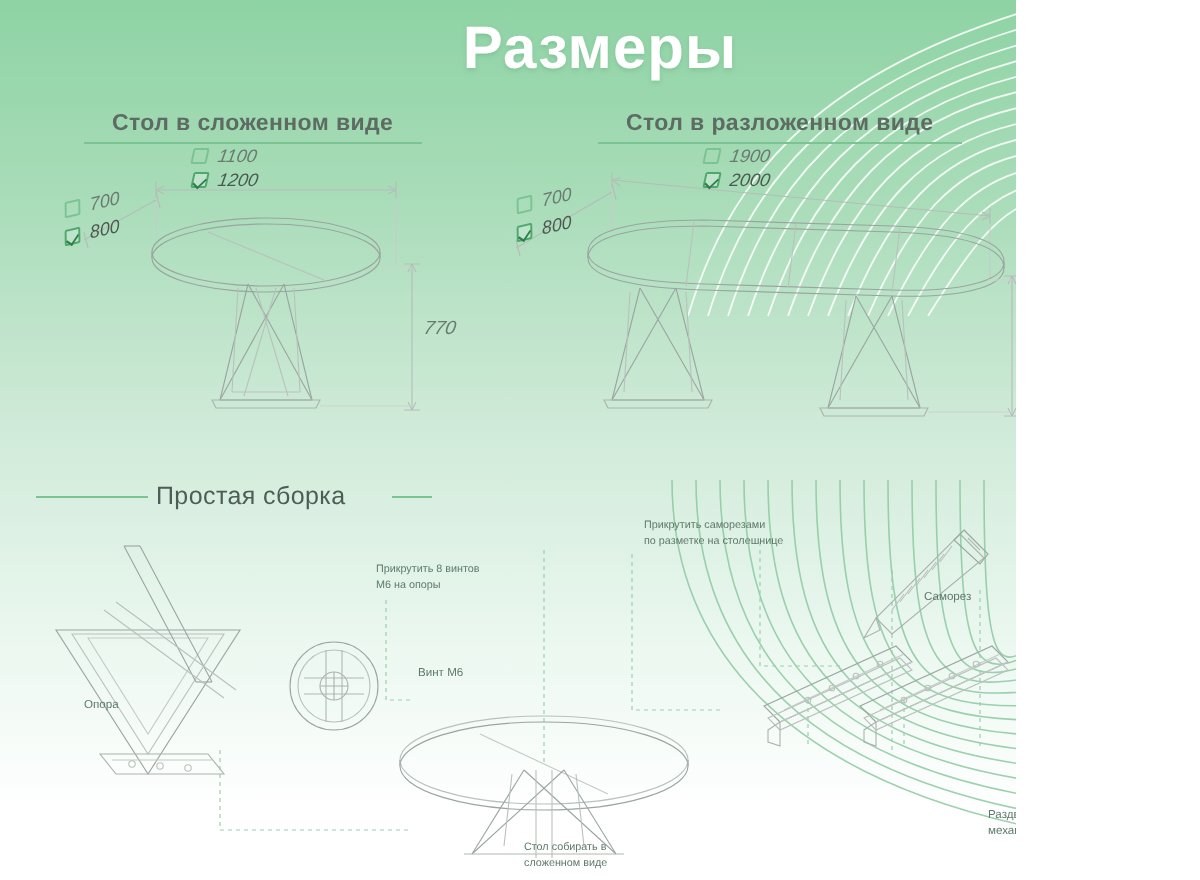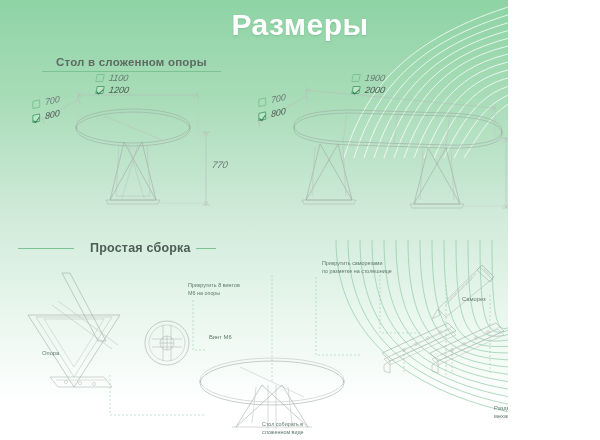--- a/index.html
+++ b/index.html
@@ -98,24 +98,23 @@
 
   
   .draw { position: absolute; pointer-events: none; }
 
   
   #assembly-heading {
     position: absolute;
     left: 78px; top: 241px;
     color: #4e5d55;
     font-size: 12.5px;
-    font-weight: bold;
+    font-weight: normal;
     letter-spacing: 0.2px;
     white-space: nowrap;
-    margin-left: 12px;
   }
   #assembly-rule-left, #assembly-rule-right {
     position: absolute; top: 248px; height: 1px; background: #7cc394;
   }
   #assembly-rule-left  { left: 18px;  width: 56px; }
   #assembly-rule-right { left: 196px; width: 20px; }
 
   
   .ann {
     position: absolute;
@@ -169,21 +168,22 @@
       <path d="M116,0 C116,98 132,114 200,104"></path>
       <path d="M128,0 C128,100 142,110 200,96"></path>
       <path d="M140,0 C140,102 152,106 200,88"></path>
       <path d="M152,0 C152,104 162,102 200,80"></path>
       <path d="M164,0 C164,106 172,98 200,72"></path>
     </g>
   </svg>
 
   <div class="title">Размеры</div>
 
-  <div class="sec-caption" id="cap-folded">Стол в сложенном опоры</div>
+  <div class="sec-caption" id="cap-folded">Стол в сложенном виде</div>
+  <div class="sec-caption" id="cap-unfolded">Стол в разложенном виде</div>
 
   <svg class="draw" style="left:20px; top:72px; width:250px; height:140px;" viewBox="0 0 250 140">
     <g fill="none" stroke="#9aa5a0" stroke-width="0.55">
 
       <path d="M58,23 L178,23" stroke="#b5bdb8"></path>
       <path d="M58,19 L58,27 M178,19 L178,27" stroke="#b5bdb8"></path>
       <path d="M58,23 L62,21 M58,23 L62,25" stroke="#b5bdb8"></path>
       <path d="M178,23 L174,21 M178,23 L174,25" stroke="#b5bdb8"></path>
 
       <path d="M58,27 L58,46" stroke="#c5ccc8" stroke-dasharray="0"></path>

